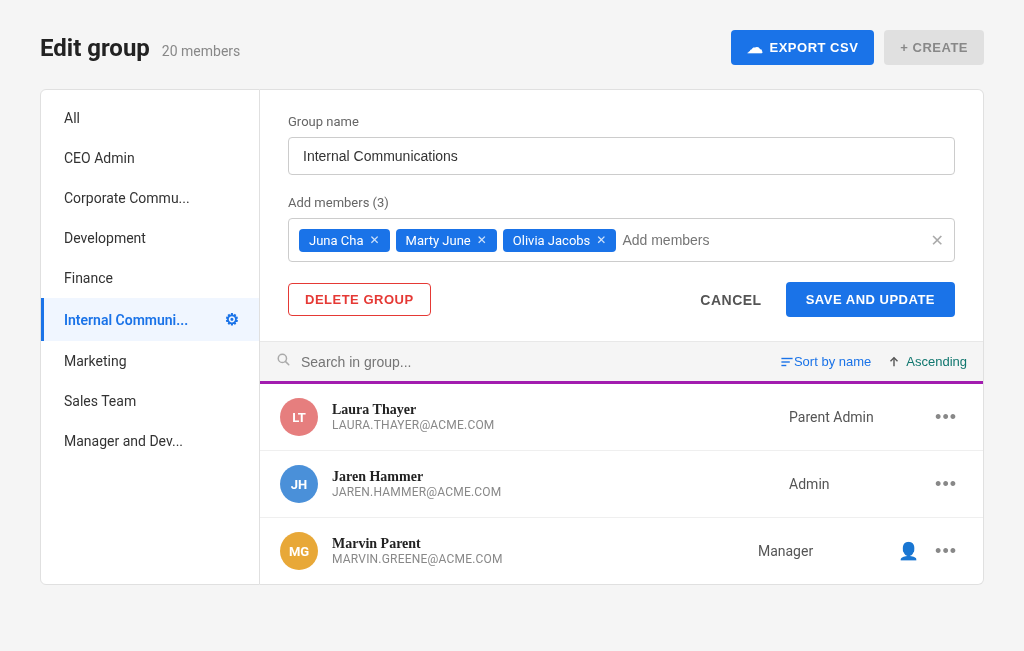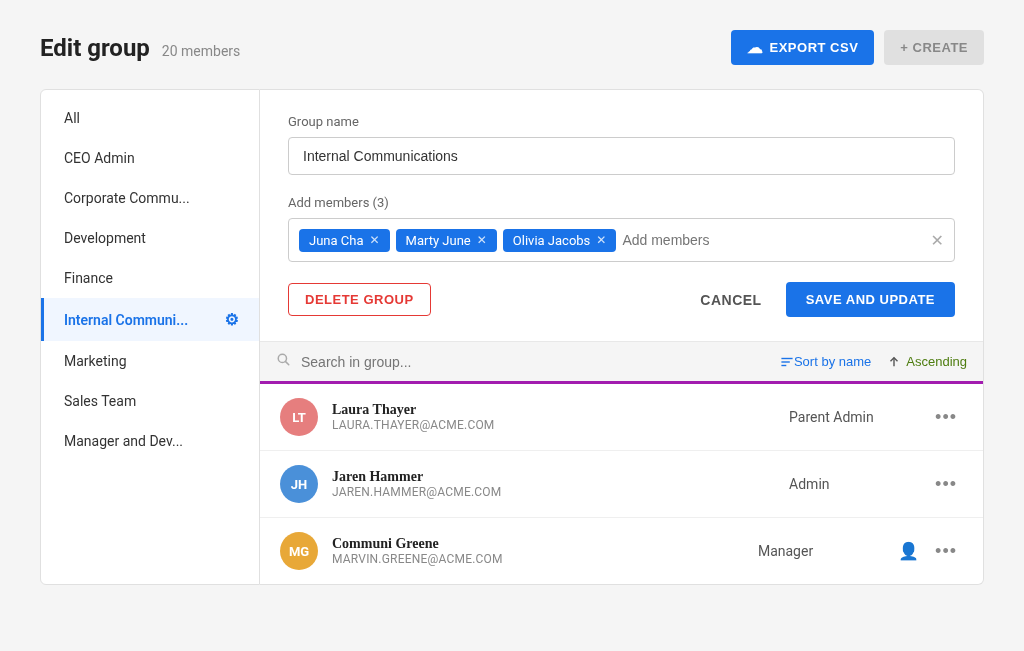--- a/index.html
+++ b/index.html
@@ -257,21 +257,21 @@
     .sort-btn svg {
       width: 14px;
       height: 14px;
     }
     .asc-btn {
       display: flex;
       align-items: center;
       gap: 5px;
       background: none;
       border: none;
-      color: #4d7c0f;
+      color: #0f766e;
       font-size: 13px;
       cursor: pointer;
     }
     .member-row {
       display: flex;
       align-items: center;
       padding: 14px 20px;
       border-bottom: 1px solid #efefef;
     }
     .member-row:last-child {
@@ -482,21 +482,21 @@
           <div class="member-actions">
             <button class="dots-btn">•••</button>
           </div>
         </div>
 
         <div class="member-row">
           <div class="avatar" style="background-color: #e8a838;">
             <span>MG</span>
           </div>
           <div class="member-info">
-            <div class="member-name">Communi Greene</div>
+            <div class="member-name">Marvin Parent</div>
             <div class="member-email">MARVIN.GREENE@ACME.COM</div>
           </div>
           <div class="member-role">Manager</div>
           <div class="member-actions">
             <span class="person-icon">👤</span>
             <button class="dots-btn">•••</button>
           </div>
         </div>
       </div>
     </div>

